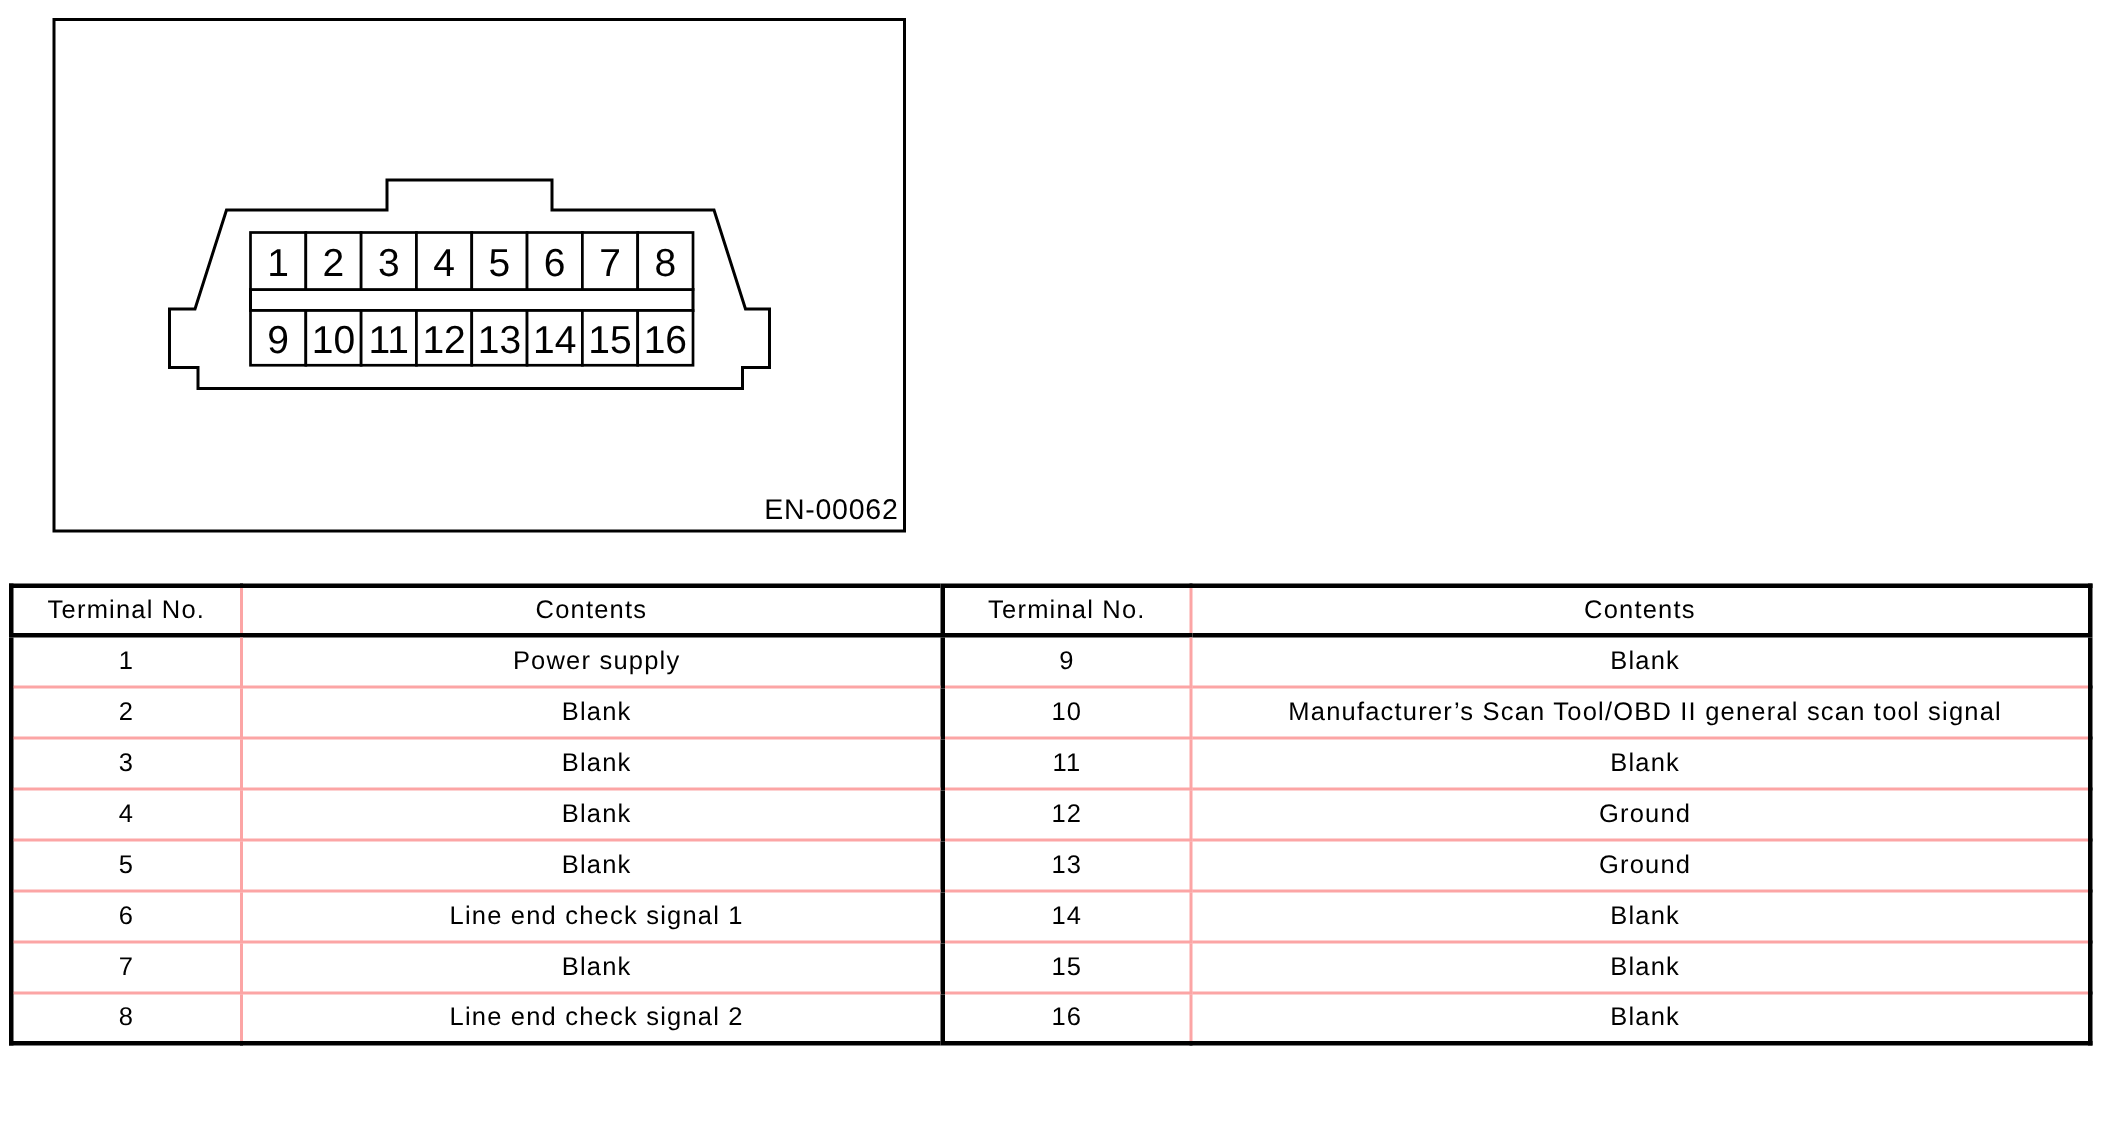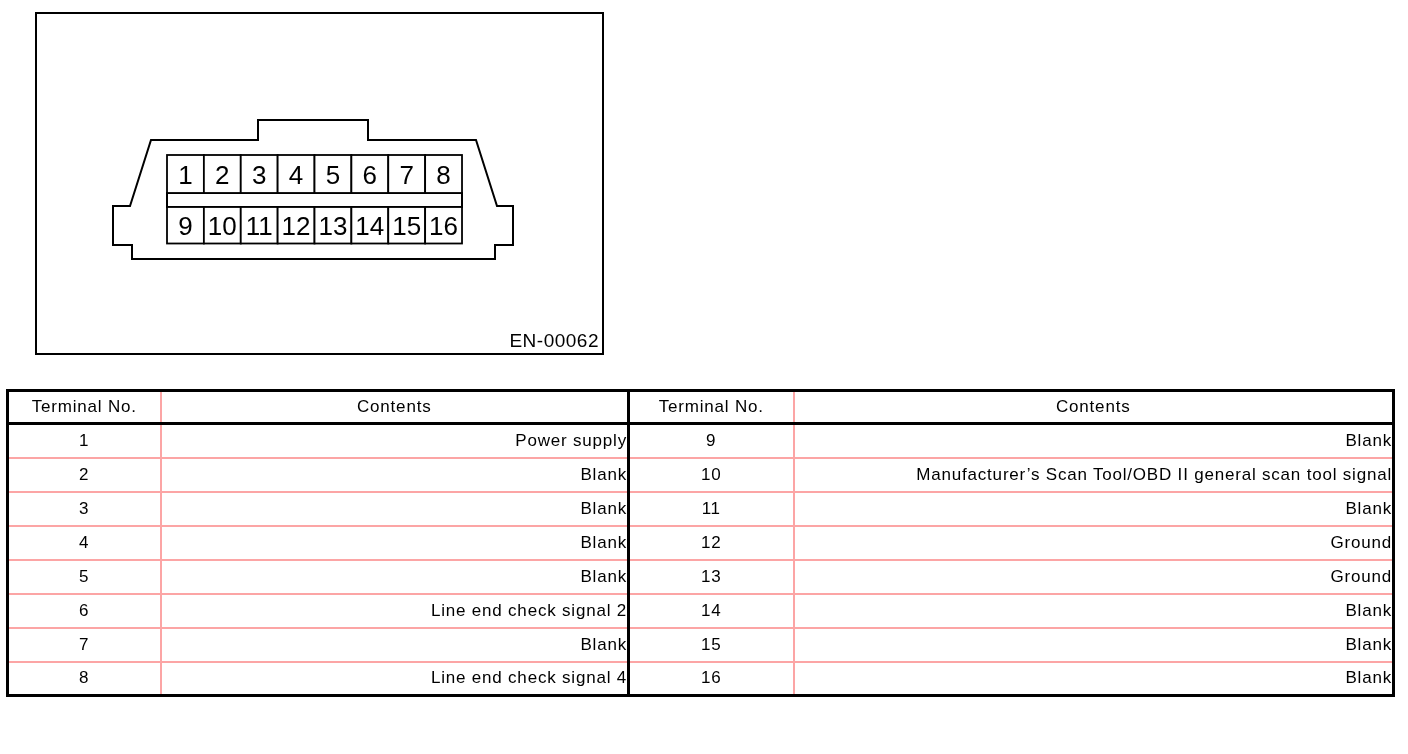--- a/index.html
+++ b/index.html
@@ -57,21 +57,21 @@
     font-weight: 400;
     letter-spacing: 0.8px;
     padding: 0;
     overflow: hidden;
     white-space: nowrap;
     vertical-align: middle;
   }
   table.pinout th { height: 33px; text-align: center; border-bottom: 3px solid #000; }
   table.pinout td { height: 34px; }
   table.pinout td.term { text-align: center; }
-  table.pinout td.contents { text-align: right; padding-left: 7px; }
+  table.pinout td.contents { text-align: center; padding-left: 7px; }
   table.pinout .mid { border-left: 3px solid #000; }
 </style>
 </head>
 <body>
 
 <div id="page">
 
   <div class="figure-box">
     <svg width="565" height="339" viewBox="0 0 565 339" xmlns="http://www.w3.org/2000/svg">
 
@@ -160,32 +160,32 @@
           <td class="contents">Ground</td>
         </tr>
         <tr>
           <td class="term">5</td>
           <td class="contents">Blank</td>
           <td class="term mid">13</td>
           <td class="contents">Ground</td>
         </tr>
         <tr>
           <td class="term">6</td>
-          <td class="contents">Line end check signal 2</td>
+          <td class="contents">Line end check signal 1</td>
           <td class="term mid">14</td>
           <td class="contents">Blank</td>
         </tr>
         <tr>
           <td class="term">7</td>
           <td class="contents">Blank</td>
           <td class="term mid">15</td>
           <td class="contents">Blank</td>
         </tr>
         <tr>
           <td class="term">8</td>
-          <td class="contents">Line end check signal 4</td>
+          <td class="contents">Line end check signal 2</td>
           <td class="term mid">16</td>
           <td class="contents">Blank</td>
         </tr>
       </tbody>
   </table>
 
 </div>
 
 </body></html>

